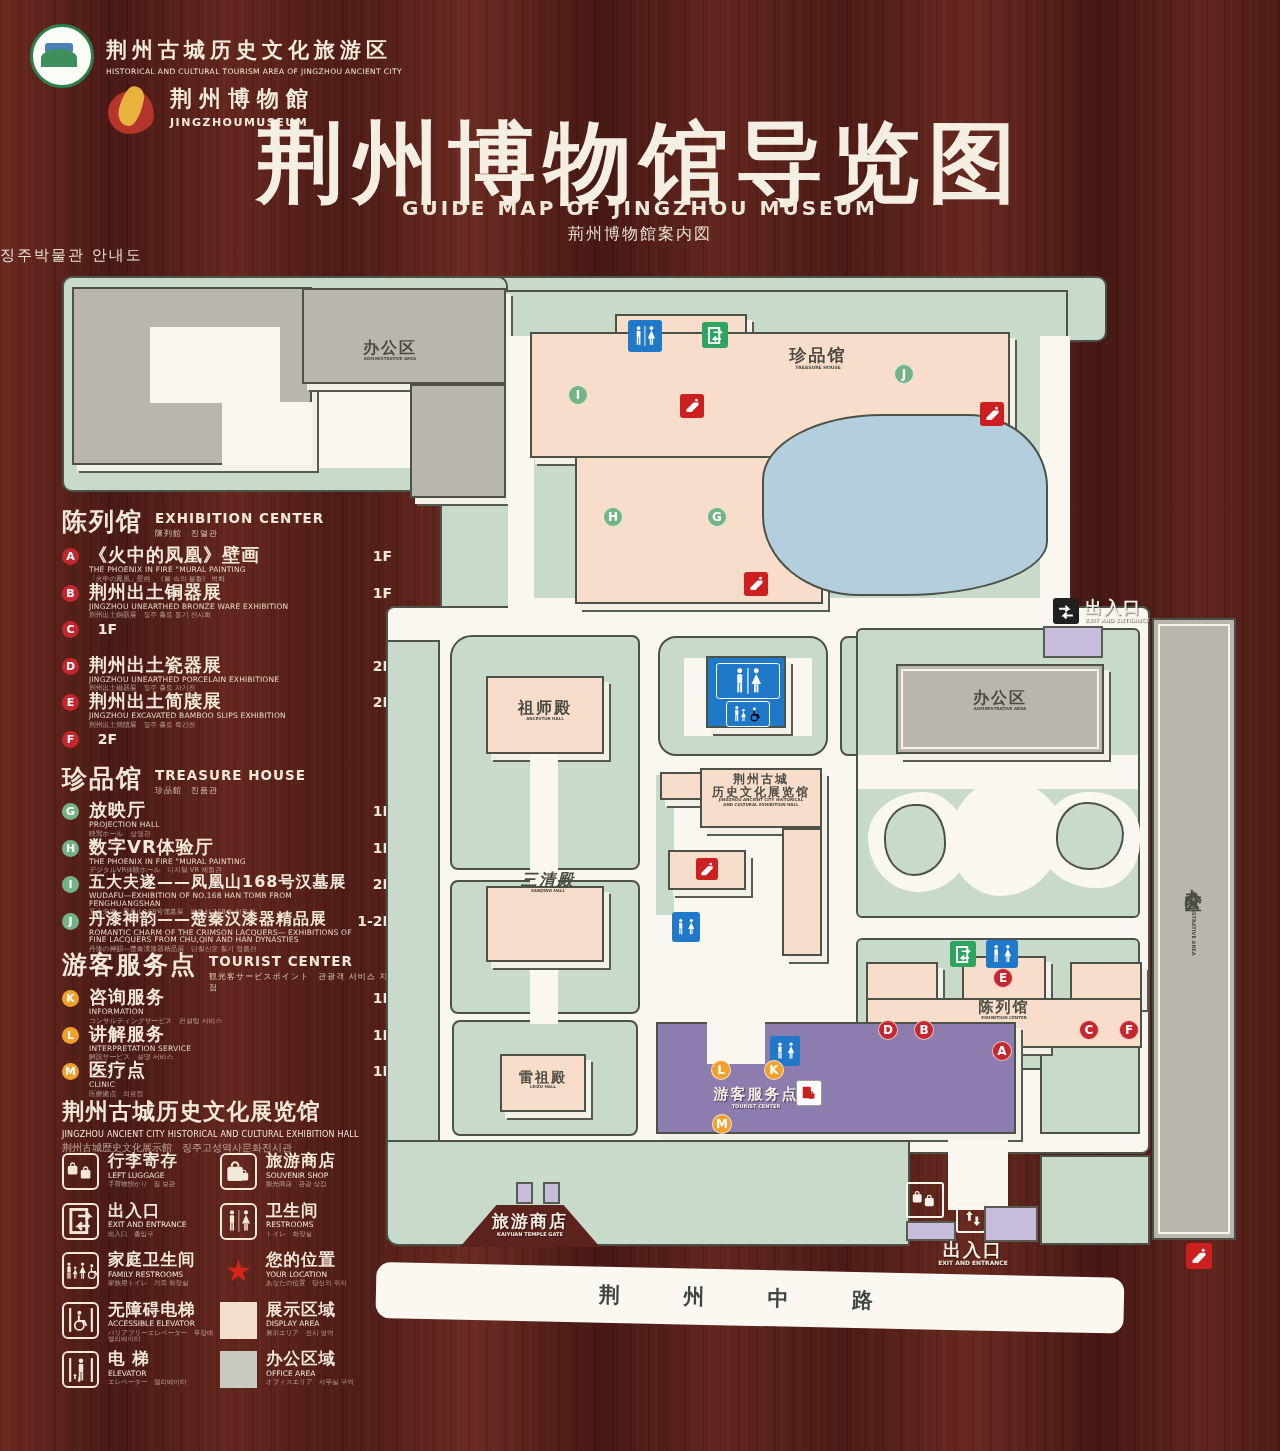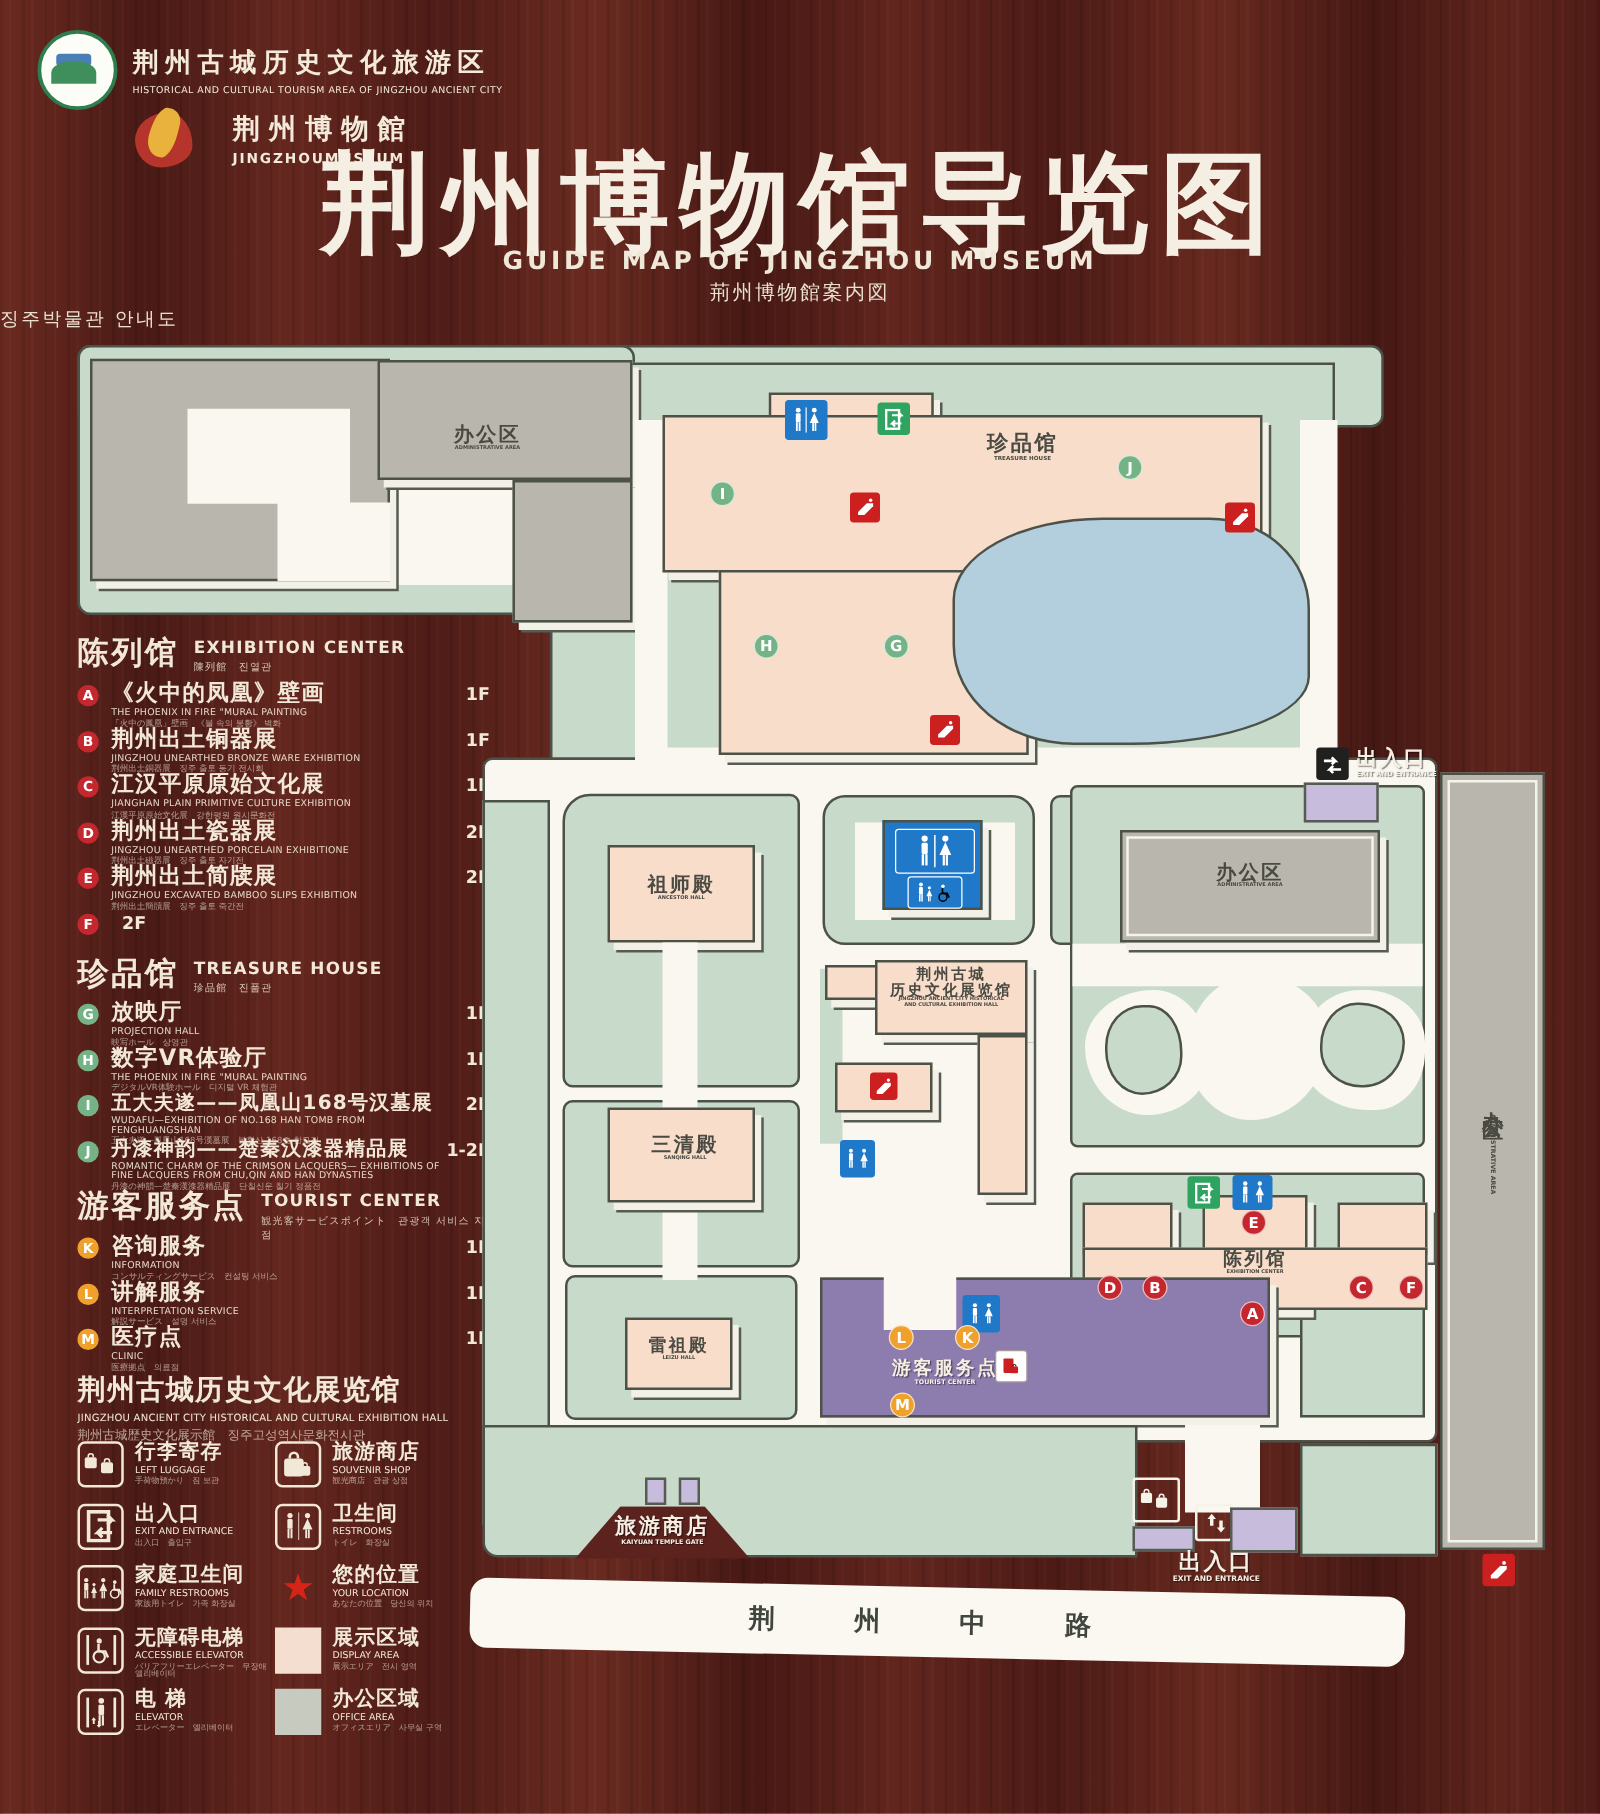--- a/index.html
+++ b/index.html
@@ -11,21 +11,21 @@
       repeating-linear-gradient(90deg, rgba(0,0,0,.22) 0 2px, transparent 2px 7px, rgba(255,255,255,.05) 7px 9px, transparent 9px 18px);
   }
   .abs{position:absolute;}
   
   .logo-row{position:absolute;left:30px;top:24px;display:flex;align-items:center;gap:12px;color:#f3ead9;}
   .logo-circle{width:58px;height:58px;border-radius:50%;background:#fdfdf8;border:3px solid #2e7d4f;position:relative;overflow:hidden;}
   .logo-circle .hill{position:absolute;left:8px;top:22px;width:36px;height:18px;background:#3f8f5c;border-radius:50% 50% 0 0;}
   .logo-circle .wall{position:absolute;left:12px;top:16px;width:28px;height:10px;background:#4a7fb5;border-radius:3px;}
   .logo1-zh{font-size:21px;font-weight:bold;letter-spacing:5px;}
   .logo1-en{font-size:7.5px;letter-spacing:.4px;margin-top:3px;text-align:right;}
-  .logo-row2{position:absolute;left:106px;top:84px;display:flex;align-items:center;gap:28px;color:#f3ead9;}
+  .logo-row2{position:absolute;left:106px;top:84px;display:flex;gap:12px;color:#f3ead9;}
   .phoenix{width:52px;height:52px;position:relative;}
   .phoenix .red{position:absolute;left:2px;top:6px;width:46px;height:44px;background:#b5342c;border-radius:58% 42% 55% 45%/50% 60% 40% 50%;}
   .phoenix .gold{position:absolute;left:14px;top:2px;width:22px;height:40px;background:#e8b23c;border-radius:50% 50% 45% 55%/70% 30% 60% 40%;transform:rotate(14deg);}
   .logo2-zh{font-size:22px;font-weight:bold;letter-spacing:7px;}
   .logo2-en{font-size:11px;font-weight:bold;letter-spacing:1.5px;margin-top:2px;}
   .title-zh{position:absolute;left:0;right:0;top:104px;text-align:center;color:#f5efe3;font-size:88px;font-weight:bold;letter-spacing:8px;}
   .title-en{position:absolute;left:0;right:0;top:196px;text-align:center;color:#efe7d8;font-size:20px;font-weight:bold;letter-spacing:3px;}
   .title-ja{position:absolute;left:0;right:0;top:224px;text-align:center;color:#e9e0d0;font-size:16px;letter-spacing:2px;}
   .title-ko{position:absolute;left:0;right:0;top:246px;text-align:left;color:#e9e0d0;font-size:15px;letter-spacing:2px;}
   
@@ -185,25 +185,20 @@
           <span class="badge b-red">B</span>
           <div class="ltxt">
             <div class="lzh">荆州出土铜器展</div>
             <div class="len">JINGZHOU UNEARTHED BRONZE WARE EXHIBITION</div>
             <div class="ljk">荆州出土銅器展　징주 출토 동기 전시회</div>
           </div>
           <span class="lfloor">1F</span>
         </div>
       <div class="lrow">
           <span class="badge b-red">C</span>
-          <div class="ltxt">
-            <div class="lzh">江汉平原原始文化展</div>
-            <div class="len">JIANGHAN PLAIN PRIMITIVE CULTURE EXHIBITION</div>
-            <div class="ljk">江漢平原原始文化展　강한평원 원시문화전</div>
-          </div>
           <span class="lfloor">1F</span>
         </div>
       <div class="lrow">
           <span class="badge b-red">D</span>
           <div class="ltxt">
             <div class="lzh">荆州出土瓷器展</div>
             <div class="len">JINGZHOU UNEARTHED PORCELAIN EXHIBITIONE</div>
             <div class="ljk">荆州出土磁器展　징주 출토 자기전</div>
           </div>
           <span class="lfloor">2F</span>
@@ -516,21 +511,21 @@
     <div class="abs green" style="left:884px;top:804px;width:62px;height:72px;border-radius:50% 45% 55% 50%/48% 55% 45% 52%;"></div>
     <div class="abs green" style="left:1056px;top:802px;width:68px;height:68px;border-radius:45% 55% 50% 50%/52% 48% 55% 45%;"></div>
 
     <div class="abs pink bldg" style="left:486px;top:676px;width:118px;height:78px;"></div>
     <div class="maplabel" style="left:486px;top:700px;width:118px;">
       <div class="zh" style="font-size:16px;">祖师殿</div>
       <div class="en" style="font-size:4.5px;">ANCESTOR HALL</div>
     </div>
     <div class="abs white" style="left:530px;top:754px;width:28px;height:270px;"></div>
     <div class="abs pink bldg" style="left:486px;top:886px;width:118px;height:76px;"></div>
-    <div class="maplabel" style="left:486px;top:908px;width:124px;">
+    <div class="maplabel" style="left:486px;top:872px;width:124px;font-style:italic;">
       <div class="zh" style="font-size:16px;">三清殿</div>
       <div class="en" style="font-size:4.5px;">SANQING HALL</div>
     </div>
     <div class="abs pink bldg" style="left:500px;top:1054px;width:86px;height:58px;"></div>
     <div class="maplabel" style="left:494px;top:1070px;width:98px;">
       <div class="zh" style="font-size:14px;">雷祖殿</div>
       <div class="en" style="font-size:4.5px;">LEIZU HALL</div>
     </div>
 
     <div class="abs bldg s-blue" style="left:706px;top:656px;width:80px;height:72px;background:#1f78c8;">

